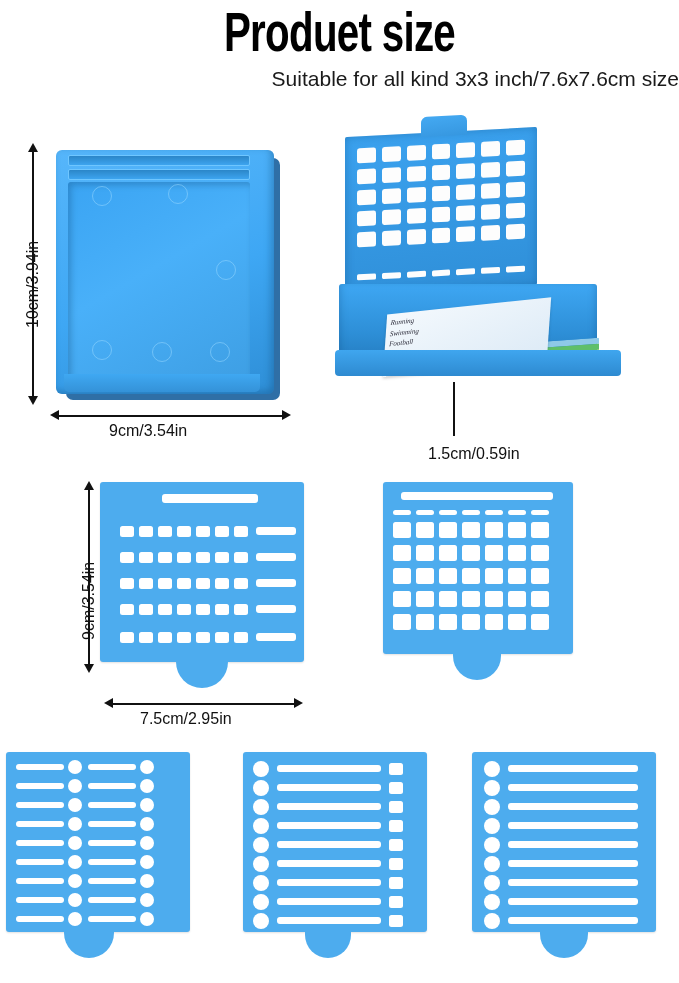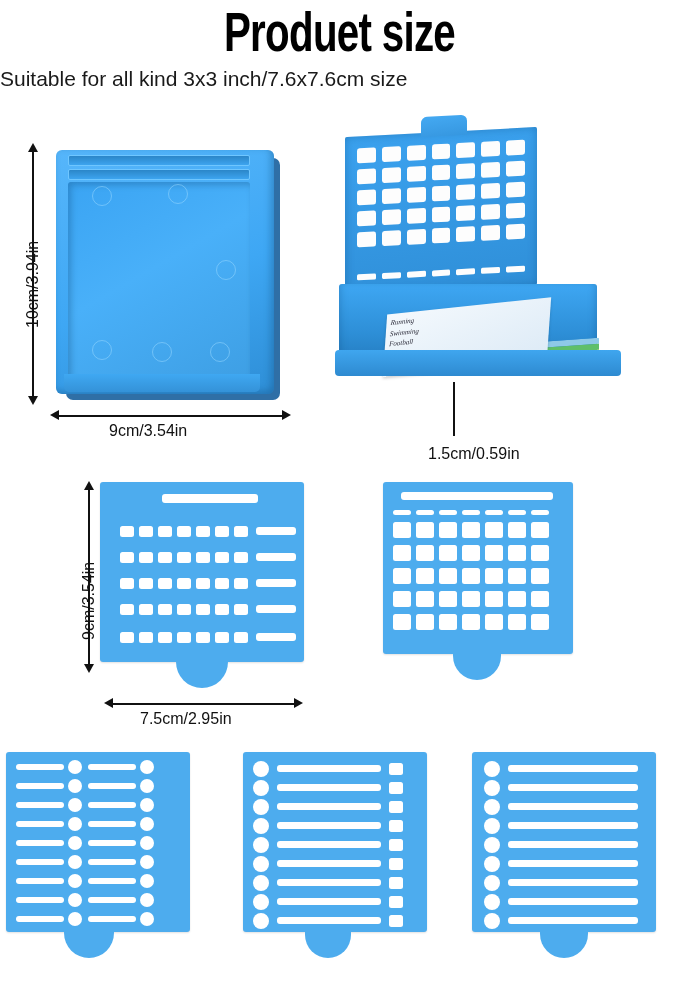--- a/index.html
+++ b/index.html
@@ -31,21 +31,21 @@
     letter-spacing: -1px;
     color: #000000;
     transform: scaleX(0.72);
     transform-origin: center top;
     white-space: nowrap;
   }
   .subtitle {
     position: absolute;
     left: 0; top: 66px;
     width: 679px;
-    text-align: left;
+    text-align: right;
     font-size: 21px;
     line-height: 26px;
     color: #1a1a1a;
     white-space: nowrap;
   }
 
   
   .dim-label {
     position: absolute;
     font-size: 16px;

